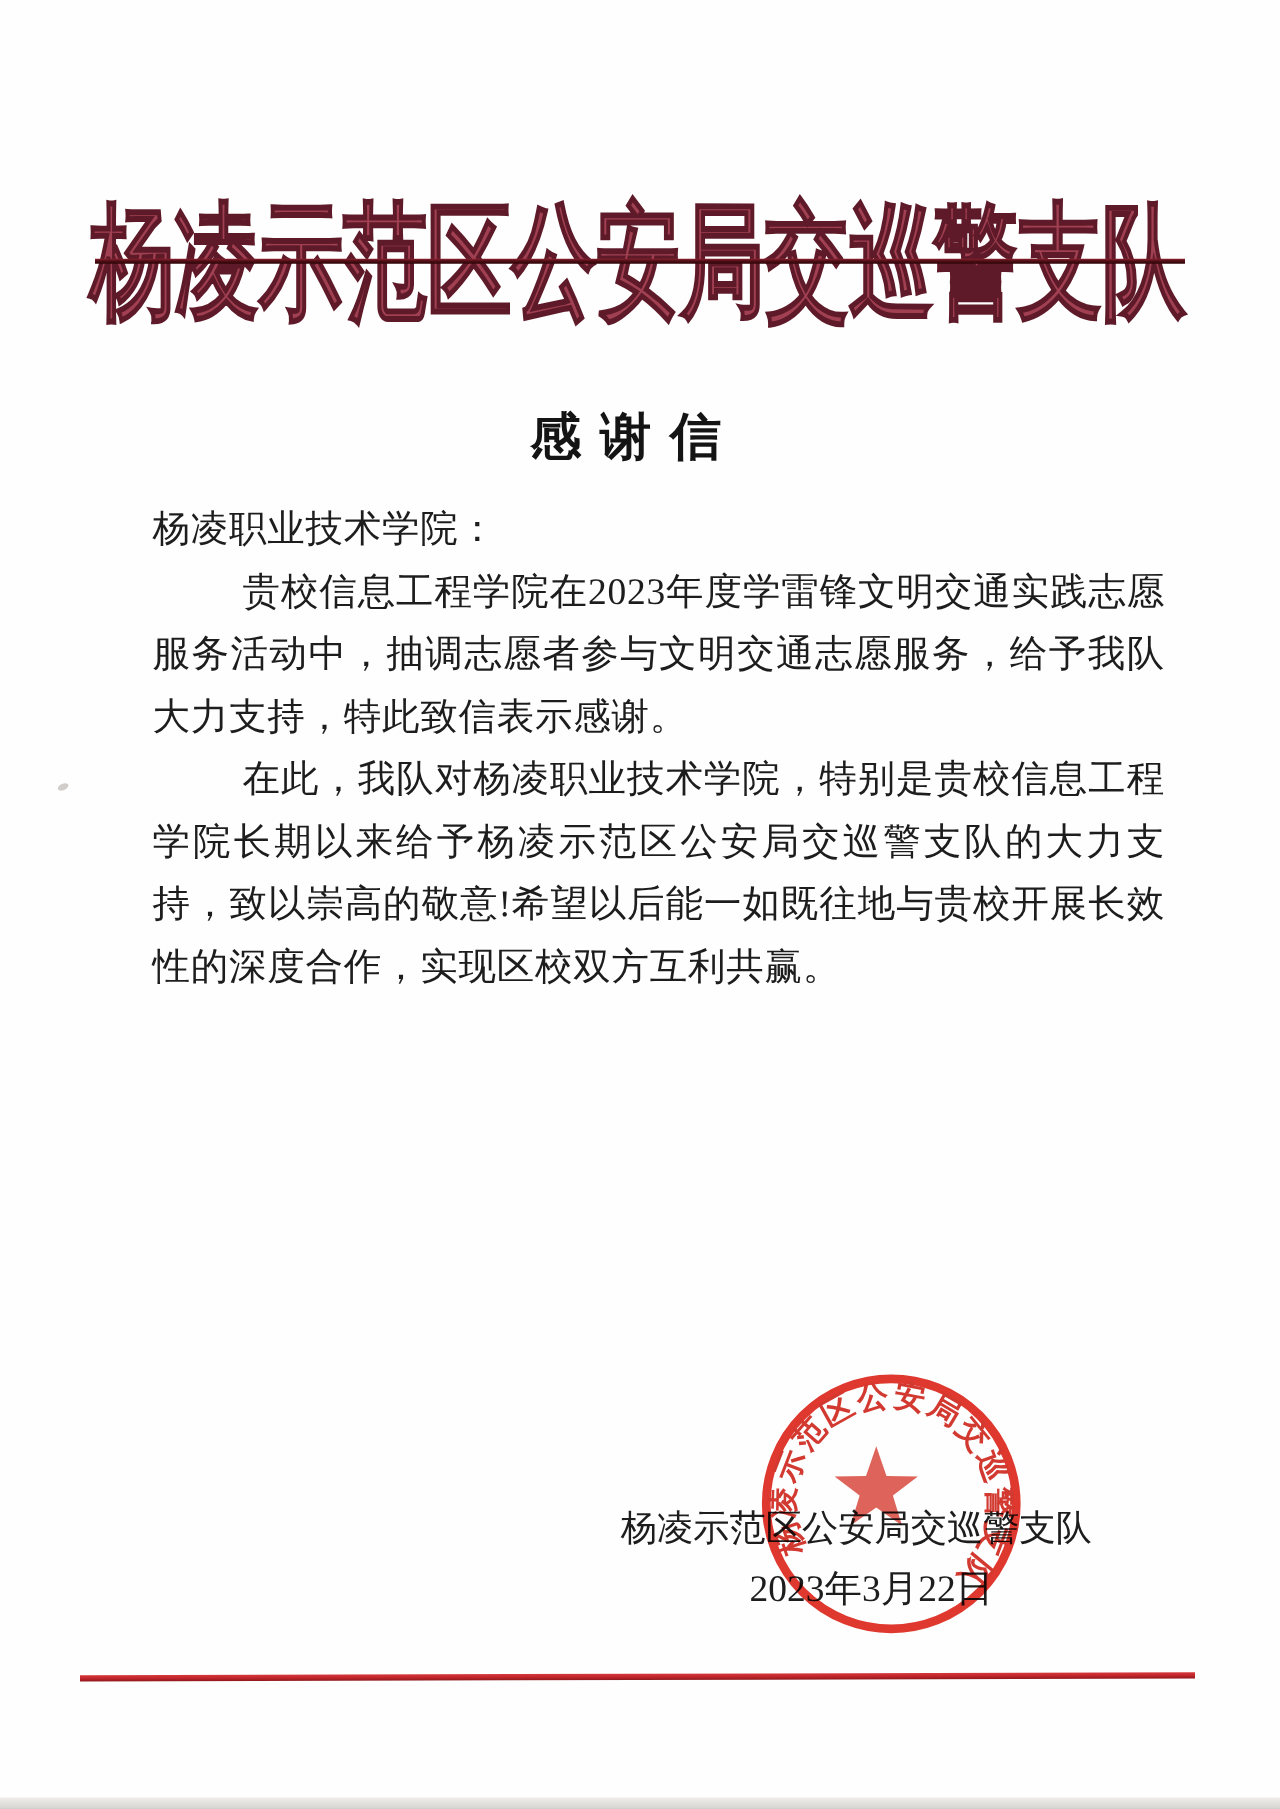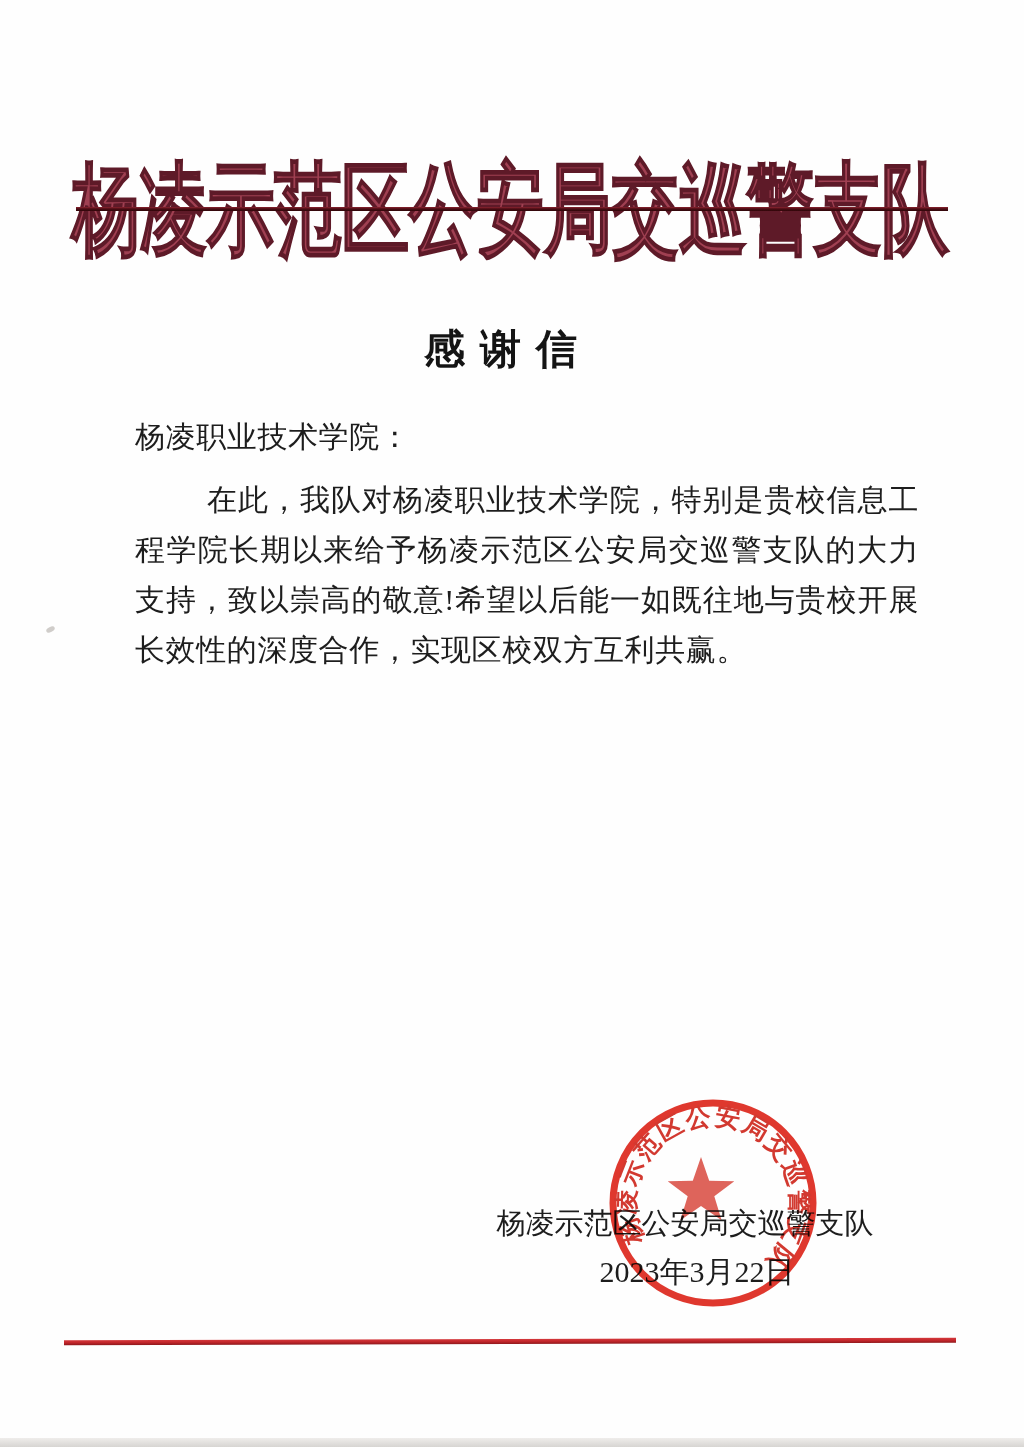--- a/index.html
+++ b/index.html
@@ -52,21 +52,21 @@
   .body-text{
     position:absolute;
     top:399px;left:122px;
     width:810px;
     font-size:30px;
     line-height:50px;
     letter-spacing:0.6px;
     color:var(--body-ink);
     text-align:justify;
   }
-  .body-text p{margin:13px;}
+  .body-text p{margin:0;}
   .body-text p.indent{text-indent:72px;}
   .signature{
     position:absolute;
     top:1203px;left:420px;
     width:530px;
     font-size:29px;
     line-height:40px;
     color:var(--body-ink);
     text-align:center;
     white-space:nowrap;
@@ -127,20 +127,21 @@
 <div class="page">
 
   <h1 class="letterhead">杨凌示范区公安局交巡警支队</h1>
 
   <div class="rule-top"></div>
 
   <h2 class="doc-title">感谢信</h2>
 
   <div class="body-text">
     <p>杨凌职业技术学院：</p>
+    <p class="indent">贵校信息工程学院在2023年度学雷锋文明交通实践志愿服务活动中，抽调志愿者参与文明交通志愿服务，给予我队大力支持，特此致信表示感谢。</p>
     <p class="indent">在此，我队对杨凌职业技术学院，特别是贵校信息工程学院长期以来给予杨凌示范区公安局交巡警支队的大力支持，致以崇高的敬意!希望以后能一如既往地与贵校开展长效性的深度合作，实现区校双方互利共赢。</p>
   </div>
 
   <div class="signature">杨凌示范区公安局交巡警支队</div>
 
   <div class="date">2023年3月22日</div>
 
   <div class="seal">
     <svg viewBox="-112 -112 224 224" xmlns="http://www.w3.org/2000/svg">
       <defs>

